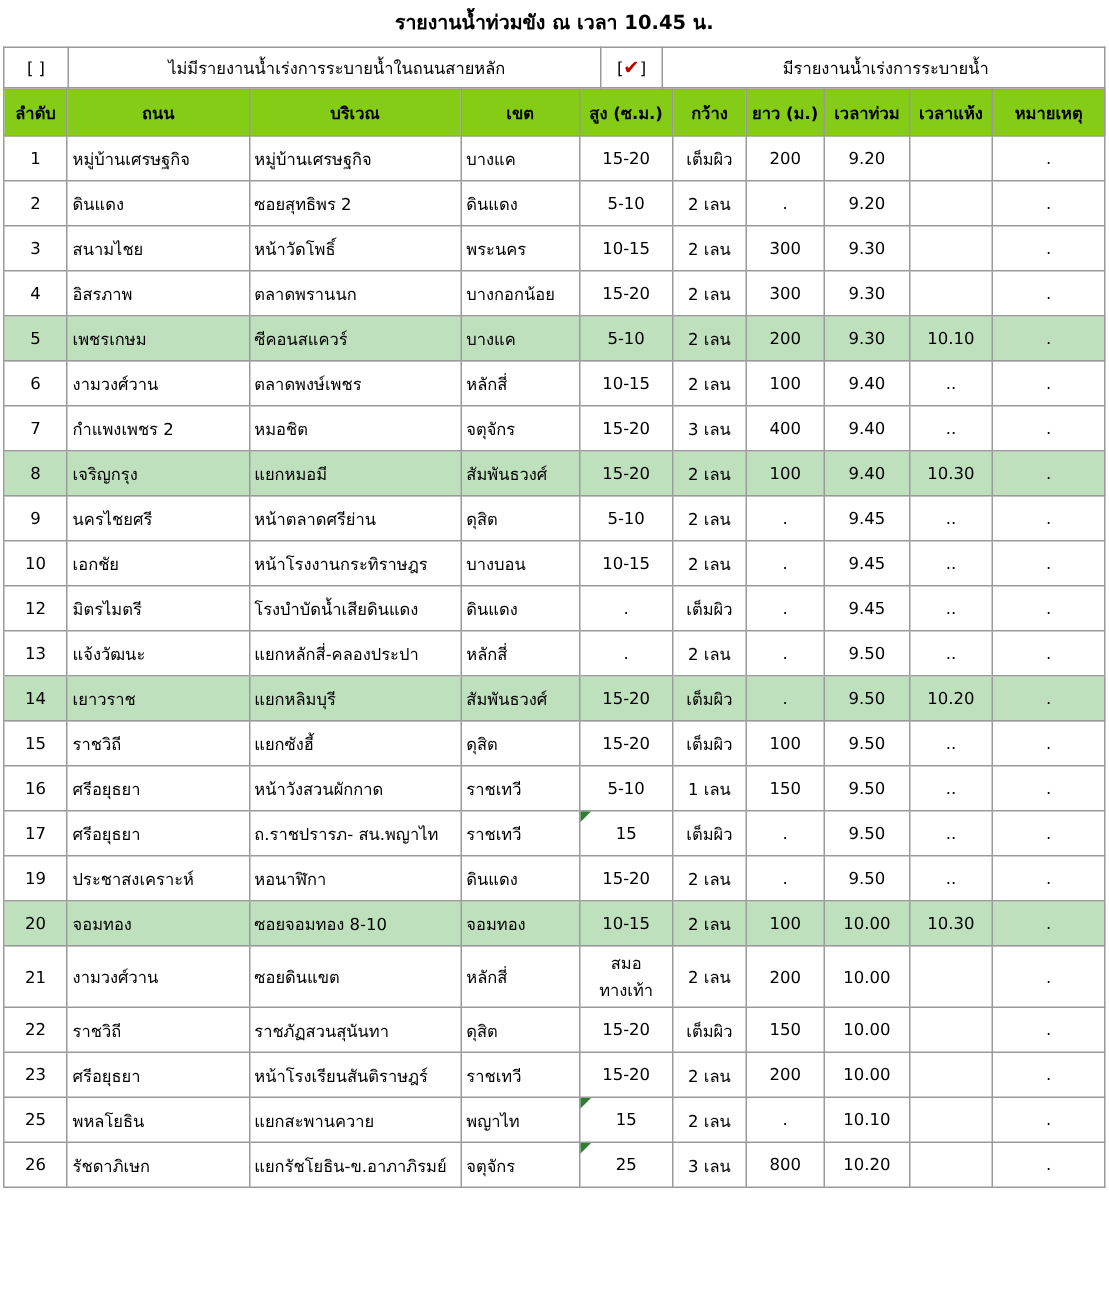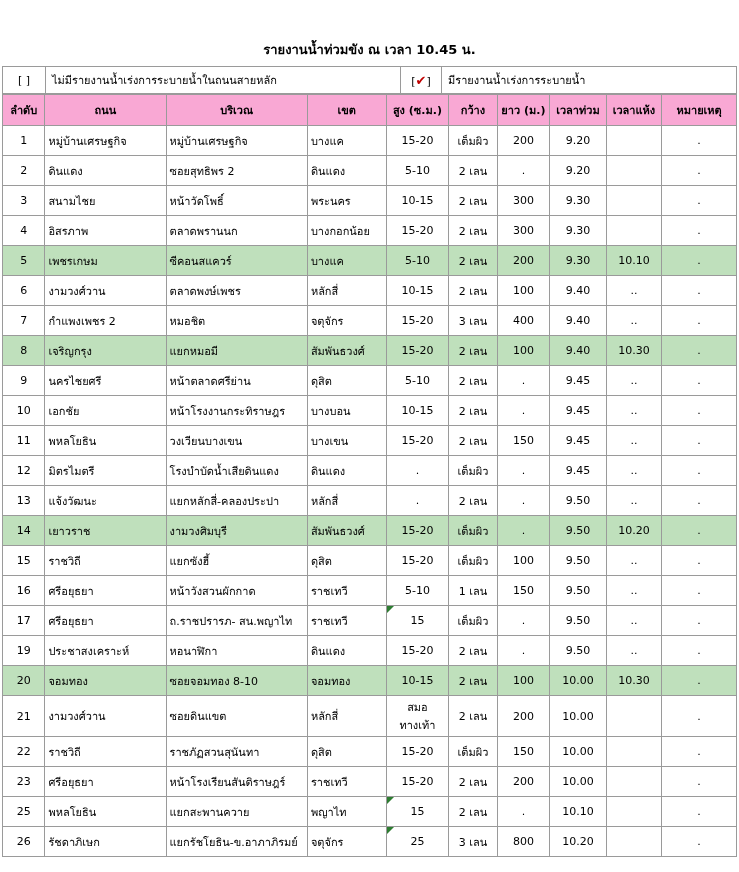--- a/index.html
+++ b/index.html
@@ -11,34 +11,33 @@
     color:#000000;
     overflow:hidden;
   }
   .page{position:relative;width:739px;height:872px;box-sizing:border-box;}
 
   .title{
     text-align:center;
     font-size:13px;
     font-weight:bold;
     padding:4px 0 6px 0;
-    margin-top:35px;
   }
 
   table{border-collapse:collapse;table-layout:fixed;width:735px;margin:0 2px;}
   td,th{border:1px solid #9a9a9a;padding:2px 3px;vertical-align:middle;}
 
   
   .legend td{border:1px solid #9a9a9a;height:22px;font-size:11px;}
   .legend .box{text-align:center;width:34px;}
-  .legend .lbl{padding-left:6px;}
+  .legend .lbl{padding-left:6px;text-align:center;}
   .chk{color:#c00000;font-weight:bold;font-size:13px;}
 
   thead th{
-    background:#f9a8d4;
+    background:#84cc16;
     font-weight:bold;
     font-size:11px;
     text-align:center;
     height:26px;
   }
 
   tbody td{height:25px;font-size:11px;}
   .c{text-align:center;}
   .l{text-align:left;}
 
@@ -217,32 +216,20 @@
           <td class="l">หน้าโรงงานกระทิราษฎร</td>
           <td class="l">บางบอน</td>
           <td class="c">10-15</td>
           <td class="c">2 เลน</td>
           <td class="c">.</td>
           <td class="c">9.45</td>
           <td class="c">..</td>
           <td class="c">.</td>
         </tr>
         <tr>
-          <td class="c">11</td>
-          <td class="l">พหลโยธิน</td>
-          <td class="l">วงเวียนบางเขน</td>
-          <td class="l">บางเขน</td>
-          <td class="c">15-20</td>
-          <td class="c">2 เลน</td>
-          <td class="c">150</td>
-          <td class="c">9.45</td>
-          <td class="c">..</td>
-          <td class="c">.</td>
-        </tr>
-        <tr>
           <td class="c">12</td>
           <td class="l">มิตรไมตรี</td>
           <td class="l">โรงบำบัดน้ำเสียดินแดง</td>
           <td class="l">ดินแดง</td>
           <td class="c">.</td>
           <td class="c">เต็มผิว</td>
           <td class="c">.</td>
           <td class="c">9.45</td>
           <td class="c">..</td>
           <td class="c">.</td>
@@ -255,21 +242,21 @@
           <td class="c">.</td>
           <td class="c">2 เลน</td>
           <td class="c">.</td>
           <td class="c">9.50</td>
           <td class="c">..</td>
           <td class="c">.</td>
         </tr>
         <tr class="hl">
           <td class="c">14</td>
           <td class="l">เยาวราช</td>
-          <td class="l">งามวงศิมบุรี</td>
+          <td class="l">แยกหลิมบุรี</td>
           <td class="l">สัมพันธวงศ์</td>
           <td class="c">15-20</td>
           <td class="c">เต็มผิว</td>
           <td class="c">.</td>
           <td class="c">9.50</td>
           <td class="c">10.20</td>
           <td class="c">.</td>
         </tr>
         <tr>
           <td class="c">15</td>

